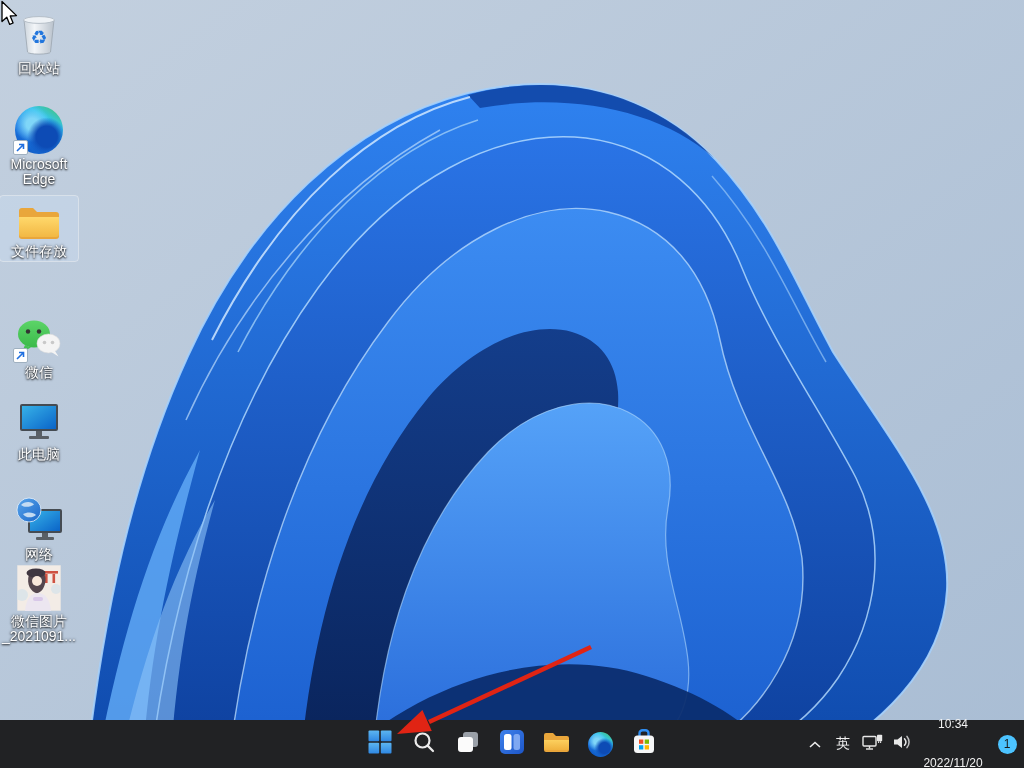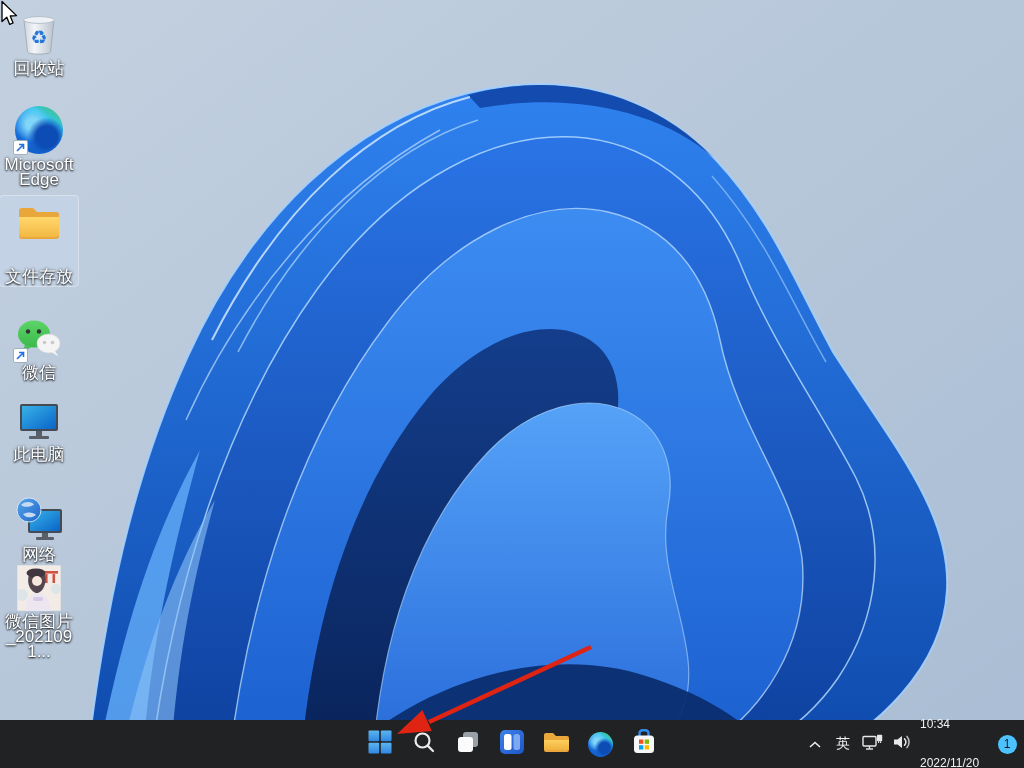--- a/index.html
+++ b/index.html
@@ -11,23 +11,23 @@
   .screen{position:absolute;inset:0;width:1024px;height:768px;}
   .wallpaper{position:absolute;inset:0;display:block;}
 
   
   .icons{position:absolute;left:0;top:0;width:80px;}
   .dicon{
     position:absolute;left:0;width:78px;
     display:flex;flex-direction:column;align-items:center;
     padding:2px 0;border-radius:3px;cursor:default;
   }
-  .dicon.selected{background:rgba(205,225,245,.32);outline:1px solid rgba(255,255,255,.40);gap:25px;}
+  .dicon.selected{background:rgba(205,225,245,.32);outline:1px solid rgba(255,255,255,.40);}
   .dicon .lbl{
-    font-size:17px;line-height:15px;color:#fff;text-align:center;margin-top:3px;
+    font-size:14px;line-height:15px;color:#fff;text-align:center;margin-top:3px;
     text-shadow:0 1px 2px rgba(0,0,0,.9),0 0 3px rgba(0,0,0,.65);
     max-width:76px;word-break:break-all;
   }
   .iconwrap{position:relative;display:flex;align-items:center;justify-content:center;}
   .scbadge{
     position:absolute;left:-2px;bottom:-1px;width:13px;height:13px;background:#fff;
     border:1px solid #9fb0c0;border-radius:2px;display:flex;align-items:center;justify-content:center;
   }
   .edgeball{
     border-radius:50%;
@@ -50,21 +50,21 @@
     width:40px;height:40px;border-radius:5px;display:flex;align-items:center;justify-content:center;
     cursor:pointer;
   }
   .tb-edge{width:25px;height:25px;}
   .tb-right{
     position:absolute;right:2px;top:0;height:48px;display:flex;align-items:center;
   }
   .tr-btn{height:40px;border-radius:5px;display:flex;align-items:center;justify-content:center;cursor:pointer;}
   .ime{width:30px;font-size:14px;color:#f0f0f0;}
   .clock{
-    width:66px;margin:0 2px;display:flex;flex-direction:column;align-items:flex-start;justify-content:center;
+    width:66px;margin:0 2px;display:flex;flex-direction:column;align-items:center;justify-content:center;
     color:#f2f2f2;font-size:12px;line-height:15px;padding-right:4px;gap:24px;
   }
   .badge{
     width:19px;height:19px;border-radius:50%;background:#4cc3ff;color:#1b1b1b;
     font-size:12px;display:flex;align-items:center;justify-content:center;
   }
   .badge-wrap{width:30px;height:40px;display:flex;align-items:center;justify-content:center;cursor:pointer;border-radius:5px;}
 
   
   .overlay{position:absolute;inset:0;z-index:60;pointer-events:none;}

